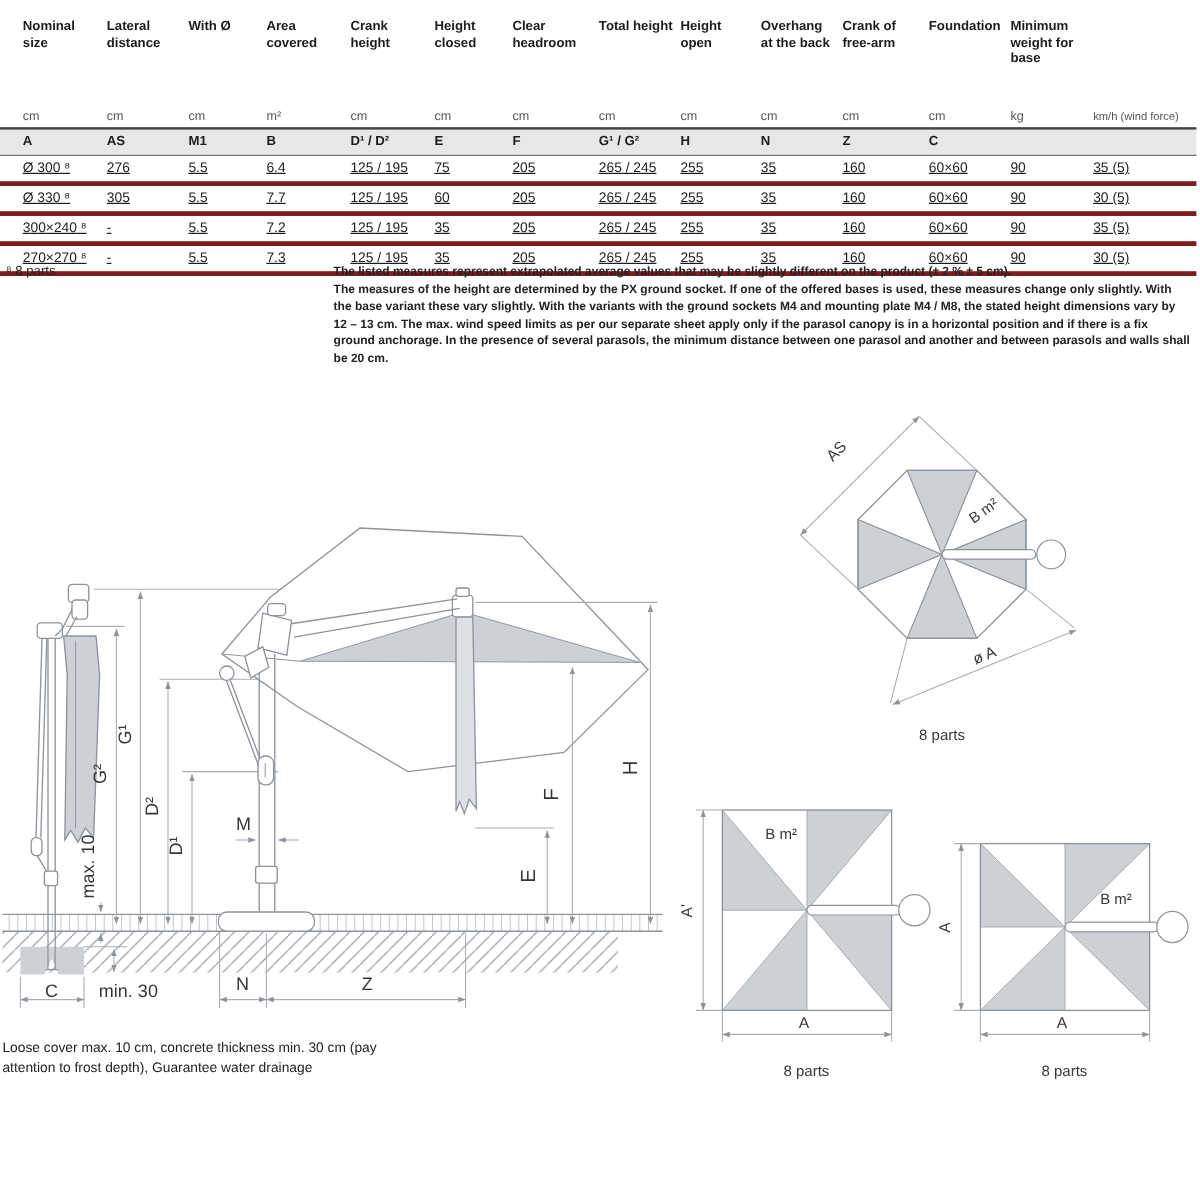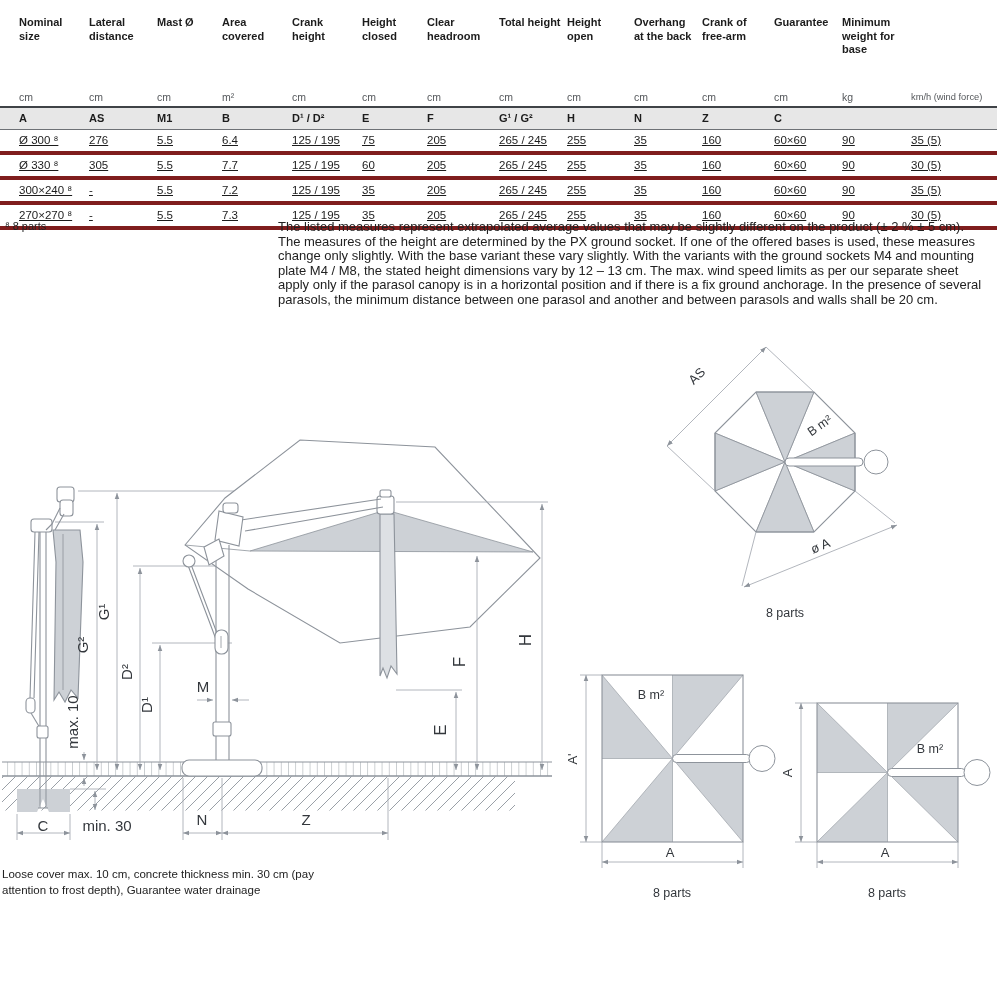--- a/index.html
+++ b/index.html
@@ -12,47 +12,47 @@
   .cell{padding-right:6px;}
   .thead .cell{font-weight:bold;font-size:11px;line-height:13.5px;height:74px;padding-top:6px;}
   .tunits .cell{font-size:10.5px;color:#54575b;height:16px;line-height:14px;}
   .tunits .cell:last-child{font-size:9.3px;}
   .tkeys{background:#e7e7e7;border-top:2px solid #3f4347;border-bottom:1px solid #6e7176;}
   .tkeys .cell{font-weight:bold;font-size:11px;height:21px;line-height:21px;}
   .tdata{border-bottom:4px solid #7f1d1d;text-decoration:underline;}
   .tdata .cell{font-size:11.5px;height:21px;line-height:21px;}
   
   .footnote{position:absolute;left:5px;top:220px;font-size:11px;color:#222;}
-  .paragraph{position:absolute;left:278px;top:220px;width:714px;font-size:13px;line-height:14.6px;color:#222;}
+  .paragraph{position:absolute;left:278px;top:220px;width:714px;font-size:10px;line-height:14.6px;color:#222;font-weight:bold;}
   .ground-note{position:absolute;left:2px;top:866px;width:332px;font-size:11.5px;line-height:16px;color:#222;}
   
   svg.draw{position:absolute;left:0;top:0;}
   svg text{font-family:"Liberation Sans",sans-serif;fill:#33373c;}
   .lb17{font-size:17px;} .lb15{font-size:15px;} .lb13{font-size:13px;} .lb12{font-size:12.5px;}
 </style>
 </head>
 <body>
 
 <div class="sheet">
 
   <div class="spec-table">
     <div class="trow thead">
 
     <div class="cell">Nominal size</div>
         <div class="cell">Lateral distance</div>
-        <div class="cell">Mast Ø</div>
+        <div class="cell">With Ø</div>
         <div class="cell">Area covered</div>
         <div class="cell">Crank height</div>
         <div class="cell">Height closed</div>
         <div class="cell">Clear headroom</div>
         <div class="cell">Total height</div>
         <div class="cell">Height open</div>
         <div class="cell">Overhang at the back</div>
         <div class="cell">Crank of free-arm</div>
-        <div class="cell">Guarantee</div>
+        <div class="cell">Foundation</div>
         <div class="cell">Minimum weight for base</div>
       </div>
     <div class="trow tunits">
 
     <div class="cell">cm</div>
         <div class="cell">cm</div>
         <div class="cell">cm</div>
         <div class="cell">m²</div>
         <div class="cell">cm</div>
         <div class="cell">cm</div>

